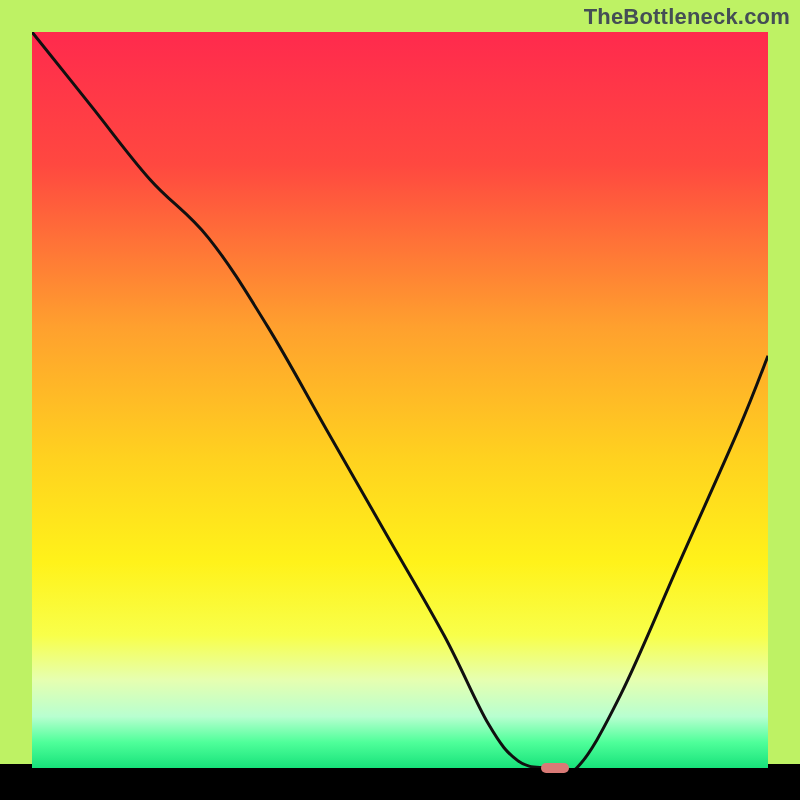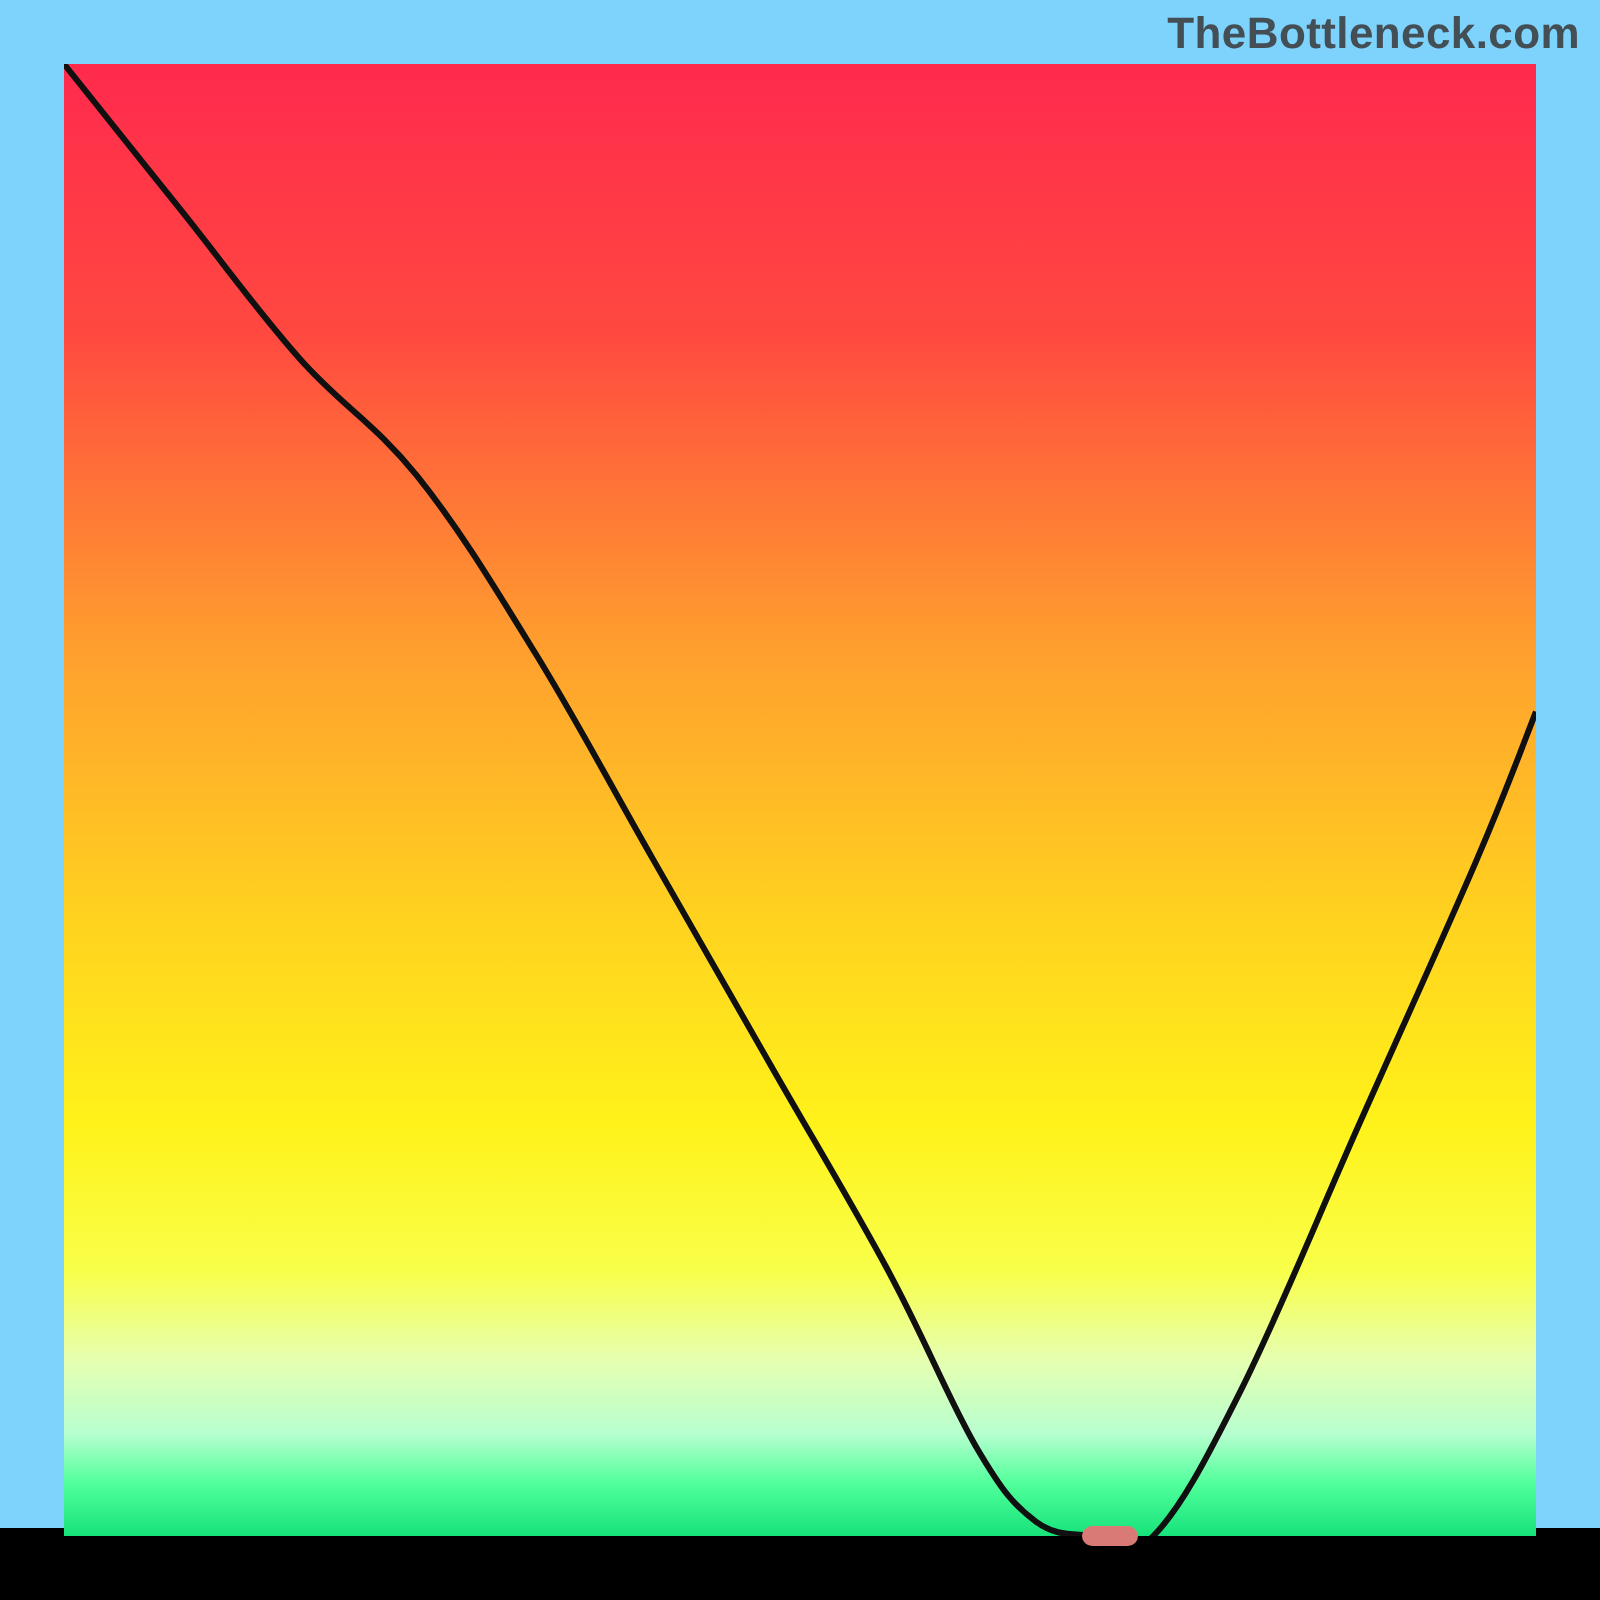--- a/index.html
+++ b/index.html
@@ -8,21 +8,21 @@
     width: 800px;
     height: 800px;
     background: #000;
     overflow: hidden;
     font-family: Arial, Helvetica, sans-serif;
   }
   .frame {
     position: relative;
     width: 800px;
     height: 764px;
-    background: #7dd3fc;
+    background: #bef264;
   }
   .watermark {
     position: absolute;
     top: 4px;
     right: 10px;
     color: #444e55;
     font-size: 22px;
     font-weight: 600;
     letter-spacing: 0.2px;
     z-index: 5;

